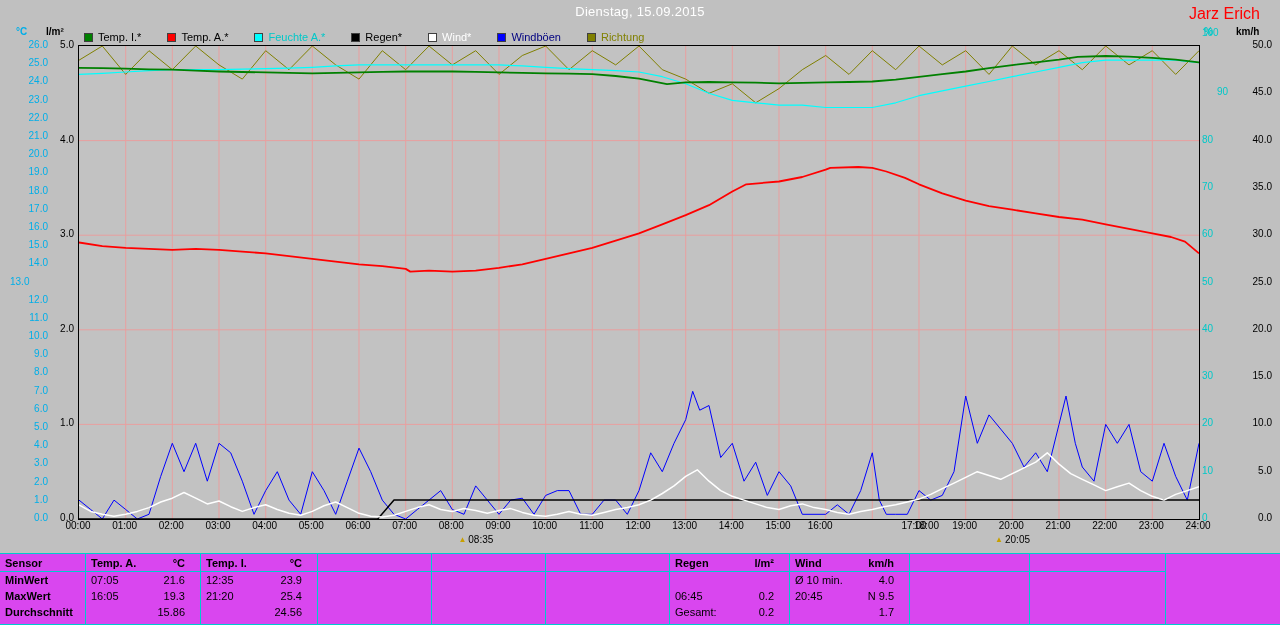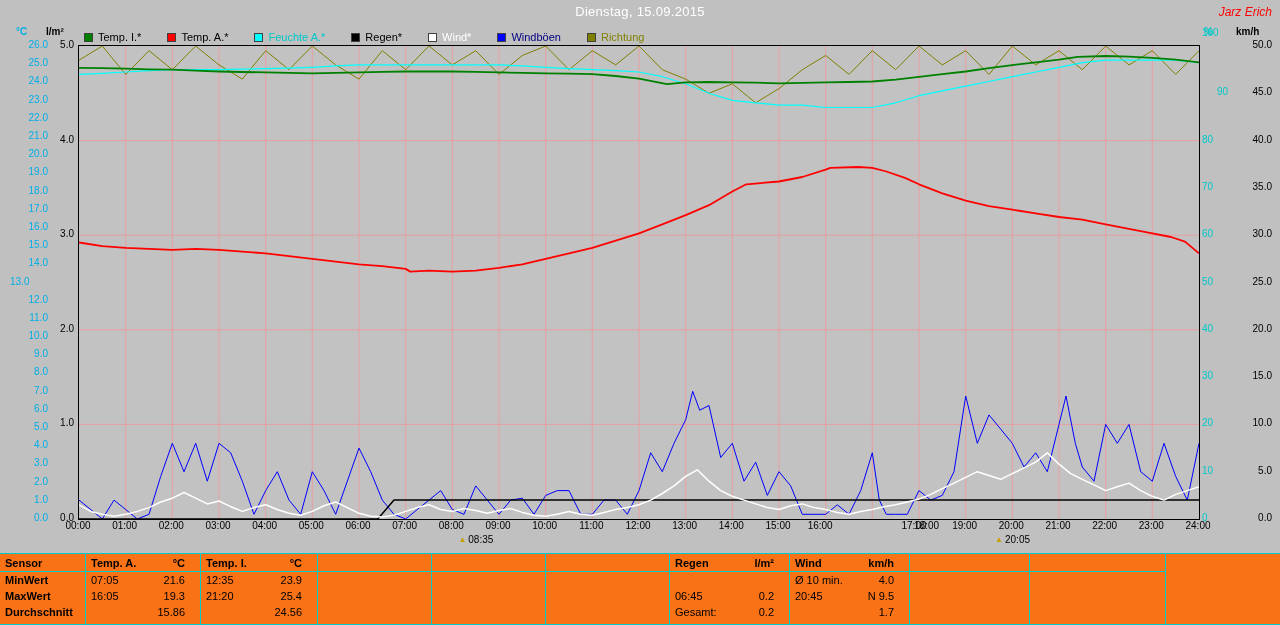--- a/index.html
+++ b/index.html
@@ -7,21 +7,21 @@
     width:1280px;height:625px;overflow:hidden;
     background:#c0c0c0;
     font-family:"Liberation Sans", sans-serif;
     -webkit-font-smoothing:none;
   }
   #app{position:relative;width:1280px;height:625px;background:#c0c0c0;}
   .title{
     position:absolute;top:4px;left:0;right:0;text-align:center;
     color:#ffffff;font-size:13px;letter-spacing:.3px;
   }
-  .watermark{position:absolute;top:5px;right:8px;color:#ff0000;font-size:12px;font-style:italic;}
+  .watermark{position:absolute;top:5px;right:20px;color:#ff0000;font-size:16px;}
   .axis-title{position:absolute;font-size:10px;font-weight:bold;}
   .t-temp{left:16px;top:26px;}
   .t-rain{left:46px;top:26px;color:#000;}
   .t-hum{left:1204px;top:26px;}
   .t-wind{left:1236px;top:26px;color:#000;}
   #legend{
     position:absolute;left:84px;top:30px;height:14px;
     display:flex;align-items:center;gap:26px;font-size:11px;white-space:nowrap;
   }
   .legend-item{display:flex;align-items:center;gap:5px;}
@@ -32,21 +32,21 @@
   }
   #plot svg{display:block;width:1120px;height:473px;}
   .ylab{position:absolute;font-size:10px;line-height:10px;color:#000;}
   .marker{
     position:absolute;top:534px;display:flex;align-items:center;gap:2px;
     font-size:10px;color:#000;
   }
   .marker .tri{font-size:8px;line-height:8px;}
   #info-table{
     position:absolute;left:0;top:553px;width:1280px;height:72px;
-    background:#f97316;border-top:1px solid #00cccc;border-bottom:1px solid #00cccc;
+    background:#d946ef;border-top:1px solid #00cccc;border-bottom:1px solid #00cccc;
     box-sizing:border-box;display:flex;
   }
   .tcol{box-sizing:border-box;border-right:1px solid #00cccc;padding-top:1px;}
   .trow{display:flex;align-items:center;height:16px;padding:0 5px;font-size:11px;color:#000;white-space:nowrap;overflow:hidden;}
   .thead{font-weight:bold;border-bottom:1px solid #00cccc;}
   .rowlabel{font-weight:bold;}
   .lft{}
   .rgt{margin-left:auto;padding-right:10px;}
   .thead .rgt{padding-right:10px;}
 </style>

